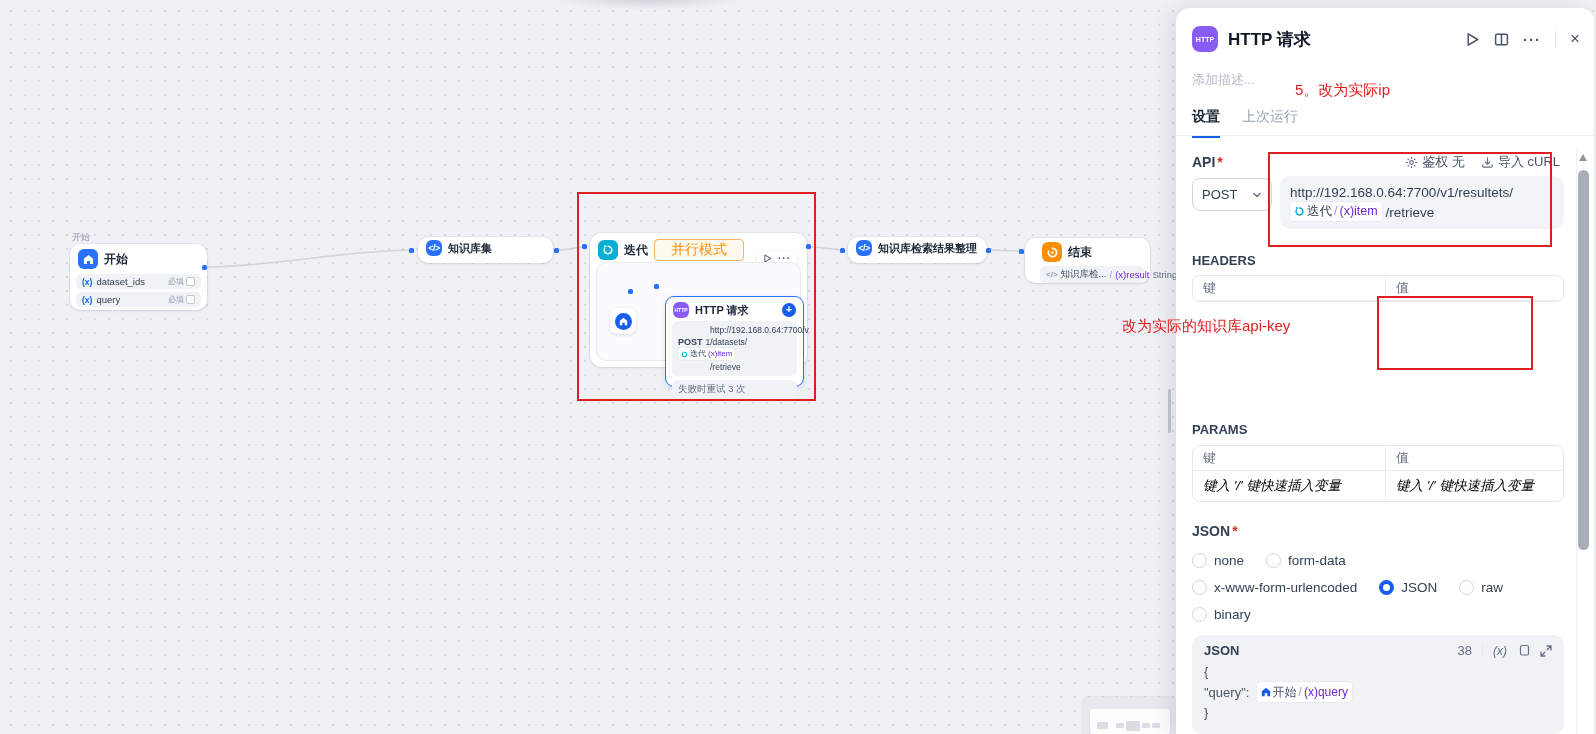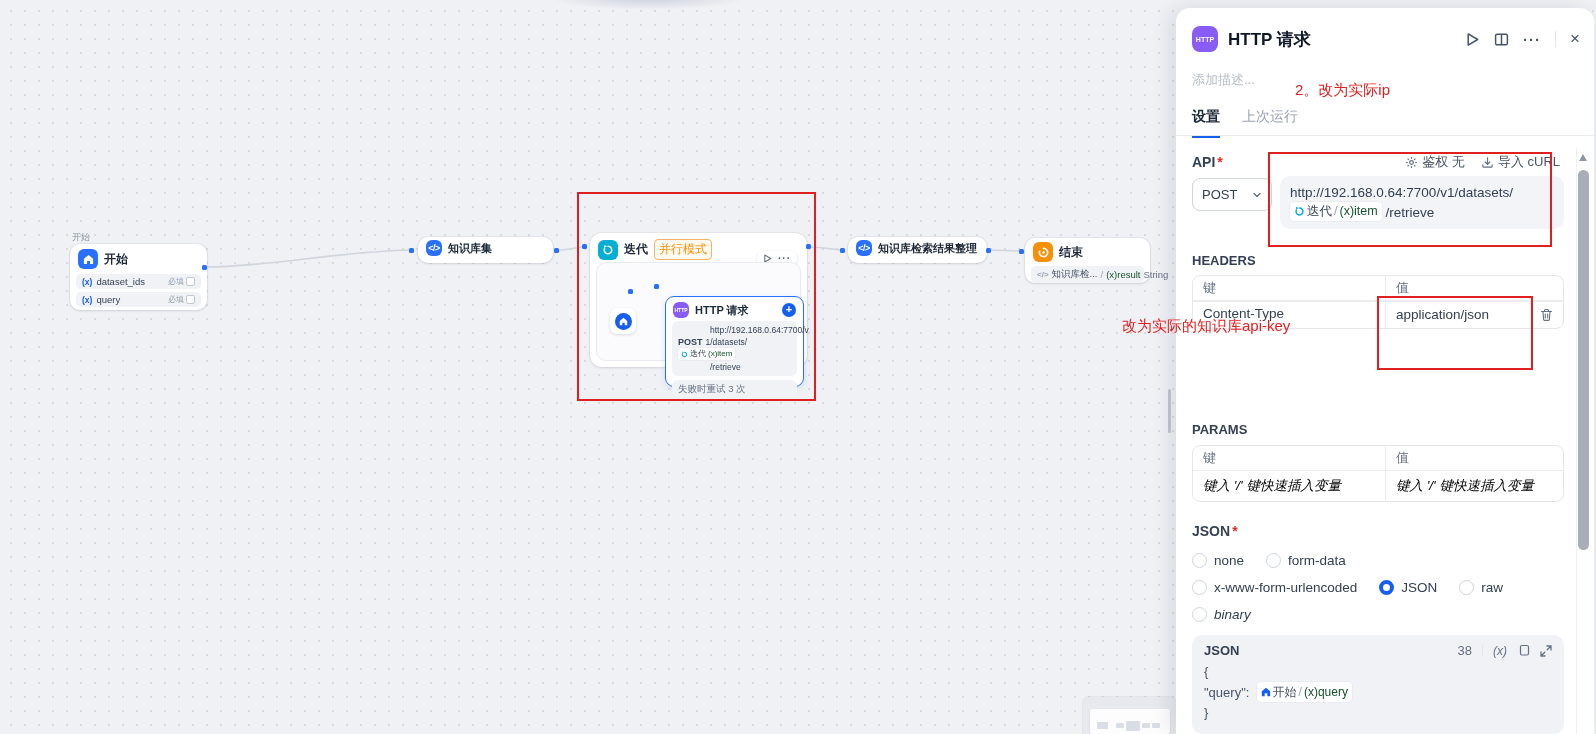--- a/index.html
+++ b/index.html
@@ -31,22 +31,22 @@
   .field-row { display:flex; align-items:center; gap:4px; background:#f0f2f6; border-radius:5px;
     margin:3px 6px 0 6px; padding:2px 6px; font-size:9.5px; color:#344054; }
   .var-x { color:#155eef; font-weight:bold; font-size:8.5px; }
   .req { margin-left:auto; color:#98a2b3; font-size:8px; display:flex; align-items:center; gap:2px; }
   .type-ic { width:9px; height:9px; border:1px solid #c2c8d2; border-radius:2px; background:#fff; }
 
   
   #iter-node { left:590px; top:233px; width:217px; height:134px; border-radius:12px; }
   #iter-inner { position:absolute; left:6px; top:29px; width:205px; height:99px;
     background:#fbfbfd; border:1px solid #e9ebf0; border-radius:10px; }
-  .mode-badge { font-size:12px; color:#f79009; border:1px solid #f7b267; background:#fffaf0;
-    border-radius:4px; padding:1px 4px; white-space:nowrap; }
+  .mode-badge { font-size:14px; color:#f79009; border:1px solid #f7b267; background:#fffaf0;
+    border-radius:4px; padding:1px 16px; white-space:nowrap; }
   #iter-run { position:absolute; right:10px; top:18px; background:#fff; border-radius:6px;
     box-shadow:0 1px 3px rgba(16,24,40,.15); display:flex; gap:6px; padding:2px 6px;
     color:#667085; font-size:9px; align-items:center; }
   #iter-start { position:absolute; left:13px; top:45px; width:26px; height:26px; background:#fff;
     border-radius:7px; box-shadow:0 1px 3px rgba(16,24,40,.15);
     display:flex; align-items:center; justify-content:center; }
   #iter-start .circ { width:17px; height:17px; border-radius:50%; background:#155eef;
     display:flex; align-items:center; justify-content:center; }
   #http-node { position:absolute; left:68px; top:33px; width:139px; height:91px; background:#fff;
     border:1.5px solid #2970ff; border-radius:9px; box-shadow:0 2px 6px rgba(41,112,255,.15); }
@@ -59,21 +59,21 @@
   .http-url-box .l1 { padding-left:32px; }
   .http-url-box .l3 { padding-left:32px; }
   .mbold { font-weight:bold; font-size:9px; margin-right:3px; }
   .inline-badge { display:inline-flex; align-items:center; gap:2px; background:#fff;
     border-radius:3px; padding:0 3px; box-shadow:0 0 0 .5px #e1e4ea; }
   .retry-bar { margin:4px 6px 0 6px; background:#f0f2f6; border-radius:6px; padding:3px 6px;
     font-size:9.5px; color:#667085; }
 
   .out-pill { display:flex; align-items:center; gap:3px; background:#f0f2f6; border-radius:5px;
     margin:2px 6px 6px 6px; padding:2px 6px; font-size:9.5px; color:#475467; white-space:nowrap; }
-  .blue-var { color:#14532d; }
+  .blue-var { color:#6d28d9; }
 
   
   #minimap { position:absolute; left:1083px; top:697px; width:93px; height:37px;
     background:#e7e9ee; border-radius:6px 6px 0 0; box-shadow:0 0 0 1px rgba(16,24,40,.05); }
   #minimap .mm-inner { position:absolute; left:7px; top:12px; width:80px; height:25px;
     background:#fdfdfe; border-radius:2px; box-shadow:0 1px 2px rgba(16,24,40,.12); }
   .mm-rect { position:absolute; background:#dadde3; border-radius:1px; }
 
   
   #panel { position:absolute; left:1176px; top:8px; width:418px; height:726px; background:#fff;
@@ -123,21 +123,21 @@
   .ph { color:#000000;font-style:italic; }
   #headers-table { top:267px; }
   #params-label { left:16px; top:414px; }
   #params-table { top:437px; }
 
   #body-label { left:16px; top:515px; }
   .radio-row { left:16px; display:flex; gap:22px; align-items:center; font-size:13.5px; color:#344054; }
   .ritem { display:flex; align-items:center; gap:7px; }
   .rc { width:15px; height:15px; border:1.5px solid #cfd4dd; border-radius:50%; background:#fff; }
   .rc.sel { border:4.5px solid #155eef; }
-  #radio1 { top:545px; } #radio2 { top:572px; } #radio3 { top:599px;font-style:italic; }
+  #radio1 { top:545px; } #radio2 { top:572px; } #radio3 { top:599px; }
 
   #json-editor { left:16px; top:627px; width:372px; height:99px; background:#f0f2f6;
     border-radius:10px; padding:8px 12px; }
   .je-head { display:flex; align-items:center; color:#667085; }
   .je-title { font-size:13px; font-weight:bold; color:#344054; }
   .je-right { margin-left:auto; display:flex; align-items:center; gap:10px; font-size:13px; }
   .xvar { font-style:italic; font-size:12px; color:#667085; }
   .je-body { margin-top:4px; font-size:13px; color:#475467; line-height:20px; }
 
   
@@ -269,21 +269,21 @@
 
     <div class="node" style="left:848px;top:237px;width:139px;height:26px;">
       <div class="node-head" style="padding:3px 8px;">
         <span class="nicon blue nicon-16">
             <span class="code-glyph">&lt;/&gt;</span>
           </span>
         <span class="node-title" style="font-size:11px;">知识库检索结果整理</span>
       </div>
     </div>
 
-    <div class="node" style="left:1025px;top:238px;width:125px;height:45px;">
+    <div class="node" style="left:1025px;top:238px;width:125px;height:45px;padding-left:9px;">
       <div class="node-head" style="padding:4px 8px 2px 8px;">
         <span class="nicon orange nicon-20">
           <svg class="ic" width="11" height="11" viewBox="0 0 12 12">
               <path d="M6 1.5a4.5 4.5 0 1 1-4.3 3.2" fill="none" stroke="#fff" stroke-width="1.8" stroke-linecap="round"></path>
               <circle cx="6" cy="6" r="1.4" fill="#fff"></circle>
             </svg>
         </span>
         <span class="node-title">结束</span>
       </div>
       <div class="out-pill">
@@ -368,52 +368,40 @@
       </span>
     </div>
 
     <div class="pabs" id="method-select">
       <span>POST</span>
       <svg class="ic" width="10" height="10" viewBox="0 0 10 10">
           <path d="M2 3.5 5 6.5 8 3.5" fill="none" stroke="#667085" stroke-width="1.4" stroke-linecap="round" stroke-linejoin="round"></path>
         </svg>
     </div>
     <div class="pabs" id="url-input">
-      <span>http://192.168.0.64:7700/v1/datas</span><span>ets/</span>
+      <span>http://192.168.0.64:7700/v1/result</span><span>ets/</span>
       <span class="url-badge">
         <svg class="ic" width="11" height="11" viewBox="0 0 16 16">
             <path d="M8 3a5 5 0 1 1-4.6 3" fill="none" stroke="#06aed4" stroke-width="2.2" stroke-linecap="round"></path>
             <path d="M3 1 6.6 3 3 5.6Z" fill="#06aed4"></path>
           </svg>
         <span>迭代</span>
         <span class="slash">/</span>
         <span class="blue-var">(x)item</span>
       </span>
       <span>/retrieve</span>
     </div>
 
     <div class="pabs sec-label" id="headers-label" style="font-size:13px;">HEADERS</div>
     <div class="pabs ptable" id="headers-table">
       <div class="trow">
         <div class="tcell tkey th">键</div>
         <div class="tcell tval th">值</div>
       </div>
       <div class="trow">
-      </div>
-      <div class="trow">
-        <div class="tcell tkey">Content-Type</div>
-        <div class="tcell tval">
-          <span class="vtext">application/json</span>
-          <span class="trash">
-            <svg class="ic" width="13" height="14" viewBox="0 0 13 14">
-                <path d="M1.5 3.5h10M4.5 3.5v-1a1 1 0 0 1 1-1h2a1 1 0 0 1 1 1v1M3 3.5l.6 8a1 1 0 0 0 1 .9h3.8a1 1 0 0 0 1-.9l.6-8" fill="none" stroke="#667085" stroke-width="1.1" stroke-linecap="round"></path>
-                <path d="M5.3 6v4M7.7 6v4" stroke="#667085" stroke-width="1.1" stroke-linecap="round"></path>
-              </svg>
-          </span>
-        </div>
       </div>
     </div>
 
     <div class="pabs sec-label" id="params-label" style="font-size:13px;">PARAMS</div>
     <div class="pabs ptable" id="params-table">
       <div class="trow">
         <div class="tcell tkey th">键</div>
         <div class="tcell tval th">值</div>
       </div>
       <div class="trow">
@@ -494,16 +482,16 @@
     <div id="p-scroll-track"></div>
     <div id="p-scroll-up"></div>
     <div id="p-scroll-thumb"></div>
   </div>
 
   <div id="resize-handle"></div>
 
   <div class="red-rect" id="rr-iter"></div>
   <div class="red-rect" id="rr-url"></div>
   <div class="red-rect" id="rr-key"></div>
-  <div class="red-note" id="note1">2。改为实际ip</div>
+  <div class="red-note" id="note1">5。改为实际ip</div>
   <div class="red-note" id="note2">改为实际的知识库api-key</div>
 
 </div>
 
 </body></html>

